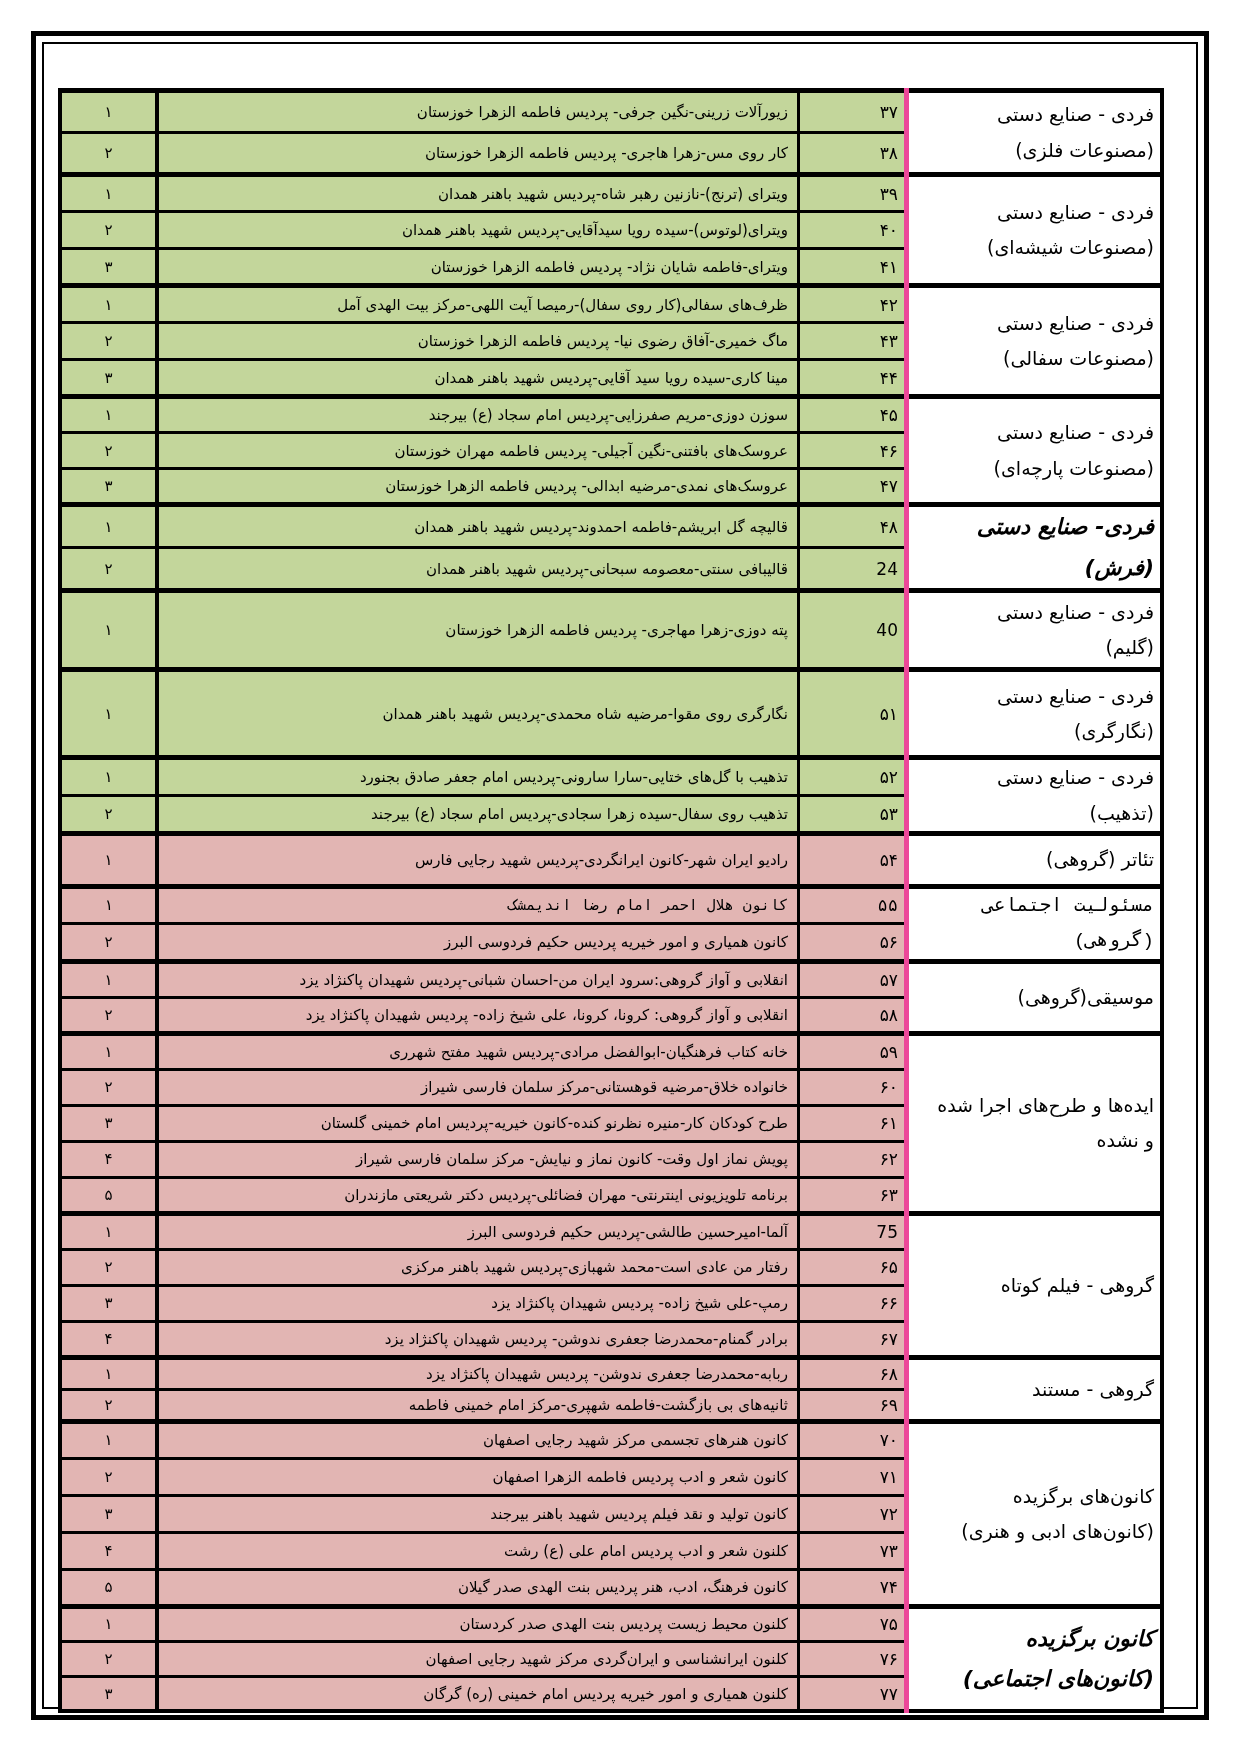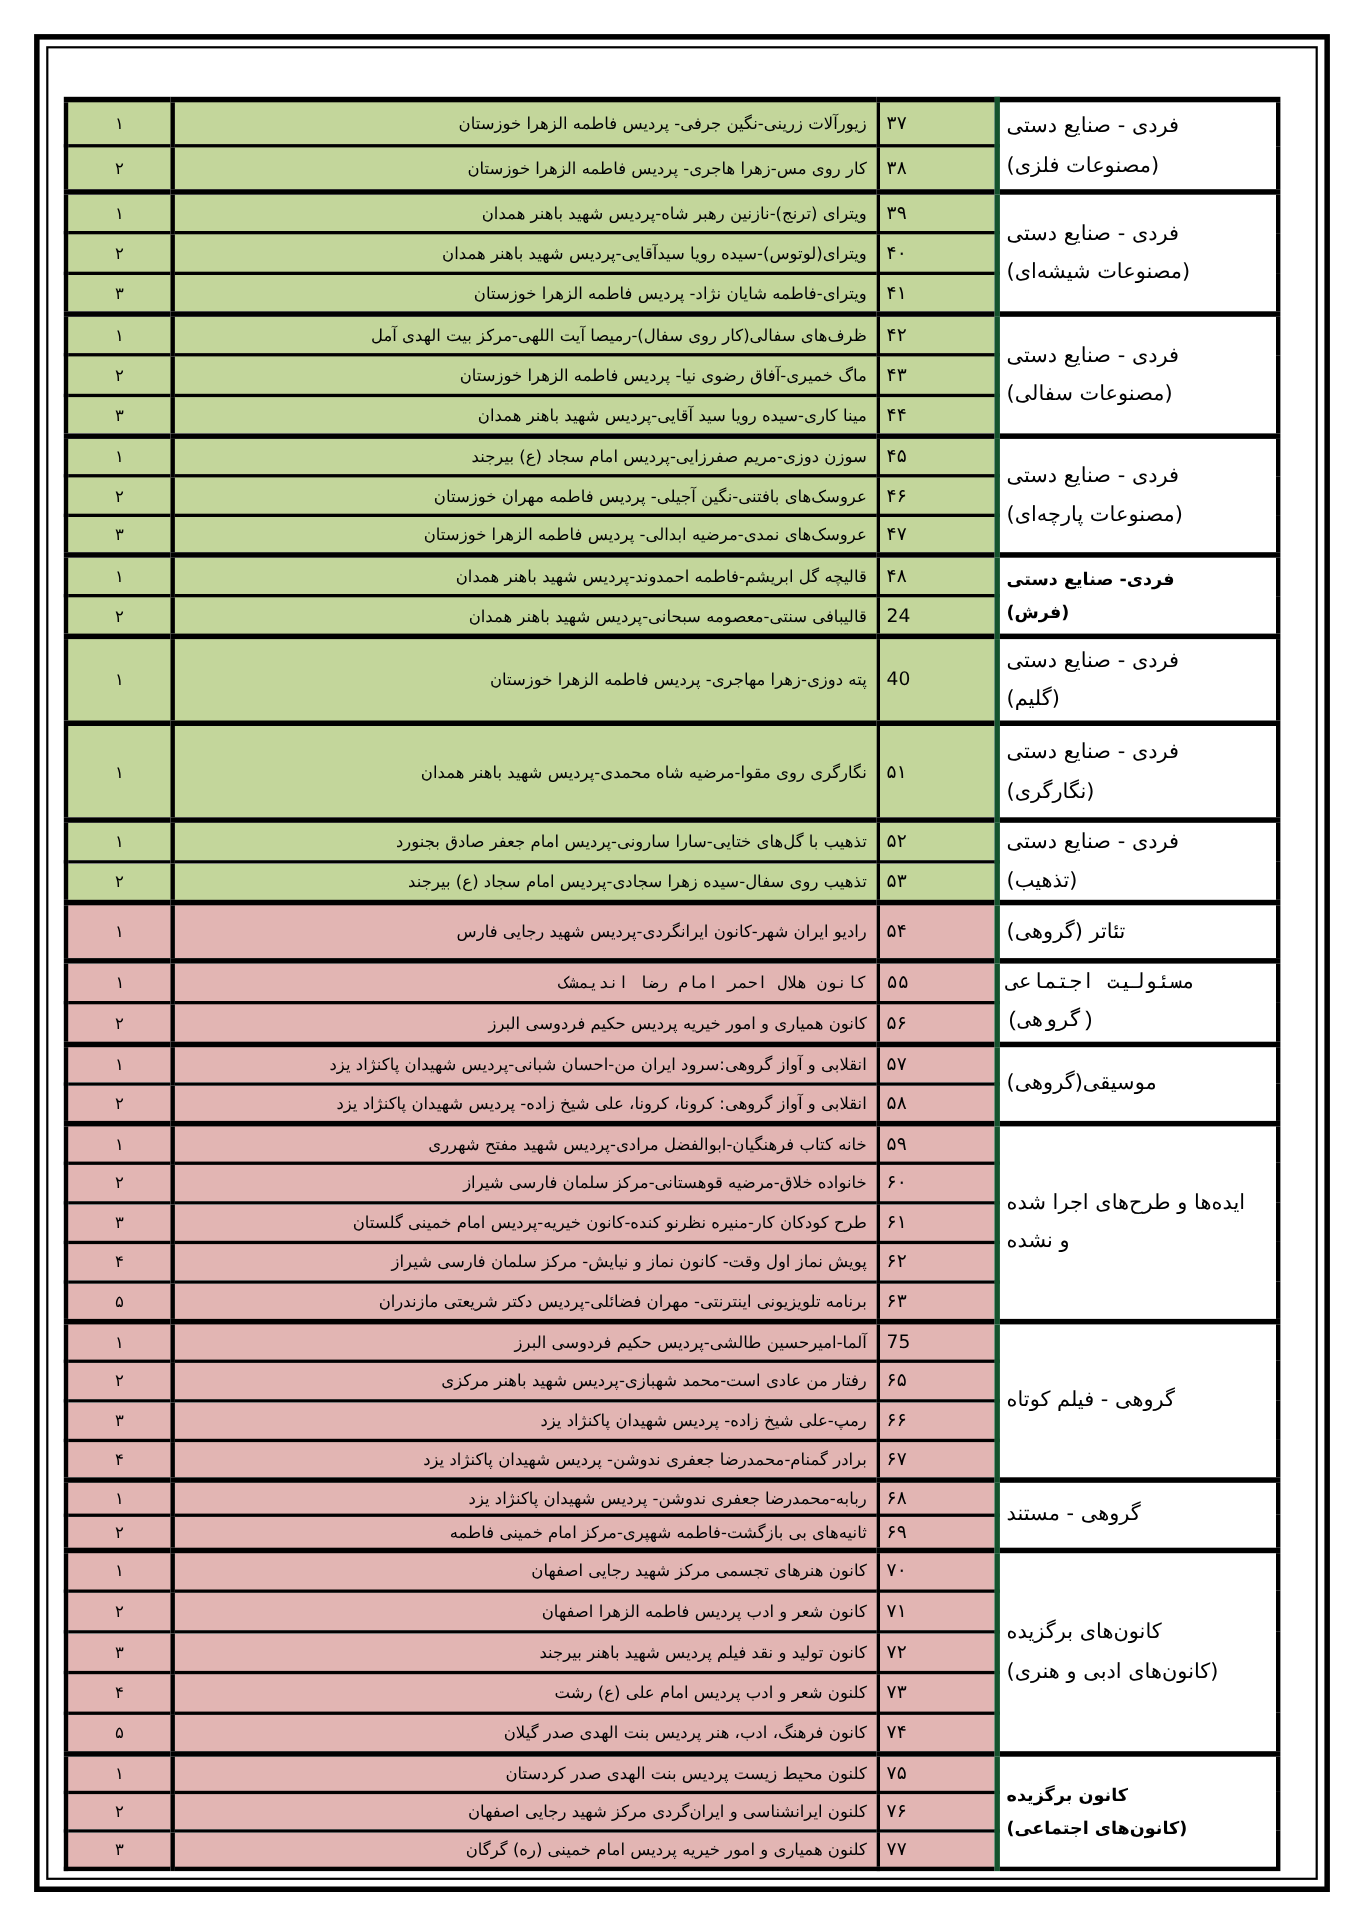--- a/index.html
+++ b/index.html
@@ -12,26 +12,26 @@
   .frame-inner{position:absolute;left:42px;top:42px;right:42px;bottom:45px;border:2px solid #000;}
 
   .table-wrap{position:absolute;left:58px;top:88px;width:1106px;}
   table.results{
     width:100%;border-collapse:collapse;table-layout:fixed;direction:rtl;
     border:4px solid #000;
   }
   td{border:3px solid #000;padding:0 6px;vertical-align:middle;overflow:hidden;}
   tr.group-start td{border-top:5px solid #000;}
   td.category-cell{
-    background:#ffffff;text-align:left;font-size:19px;width:239px;
-    border-right:4px solid #000;border-left:5px solid #14532d;
+    background:#ffffff;text-align:right;font-size:19px;width:239px;
+    border-right:4px solid #000;border-left:5px solid #ec4899;
   }
   td.category-cell div{line-height:1.85;}
-  td.category-cell.bold{font-weight:bold;font-size:16px;}
-  td.num-cell{width:92px;text-align:left;font-size:17px;}
+  td.category-cell.bold{font-weight:bold;font-size:22px;font-style:italic;}
+  td.num-cell{width:92px;text-align:right;font-size:17px;}
   td.entry-cell{text-align:right;font-size:15px;padding-right:9px;border-left:4px solid #000;}
   td.rank-cell{width:81px;text-align:center;font-size:15px;}
   tr.green td.num-cell, tr.green td.entry-cell, tr.green td.rank-cell{background:var(--green);}
   tr.pink  td.num-cell, tr.pink  td.entry-cell, tr.pink  td.rank-cell{background:var(--pink);}
 </style>
 </head>
 <body>
 
 <div class="frame-outer"></div>
 <div class="frame-inner"></div>

